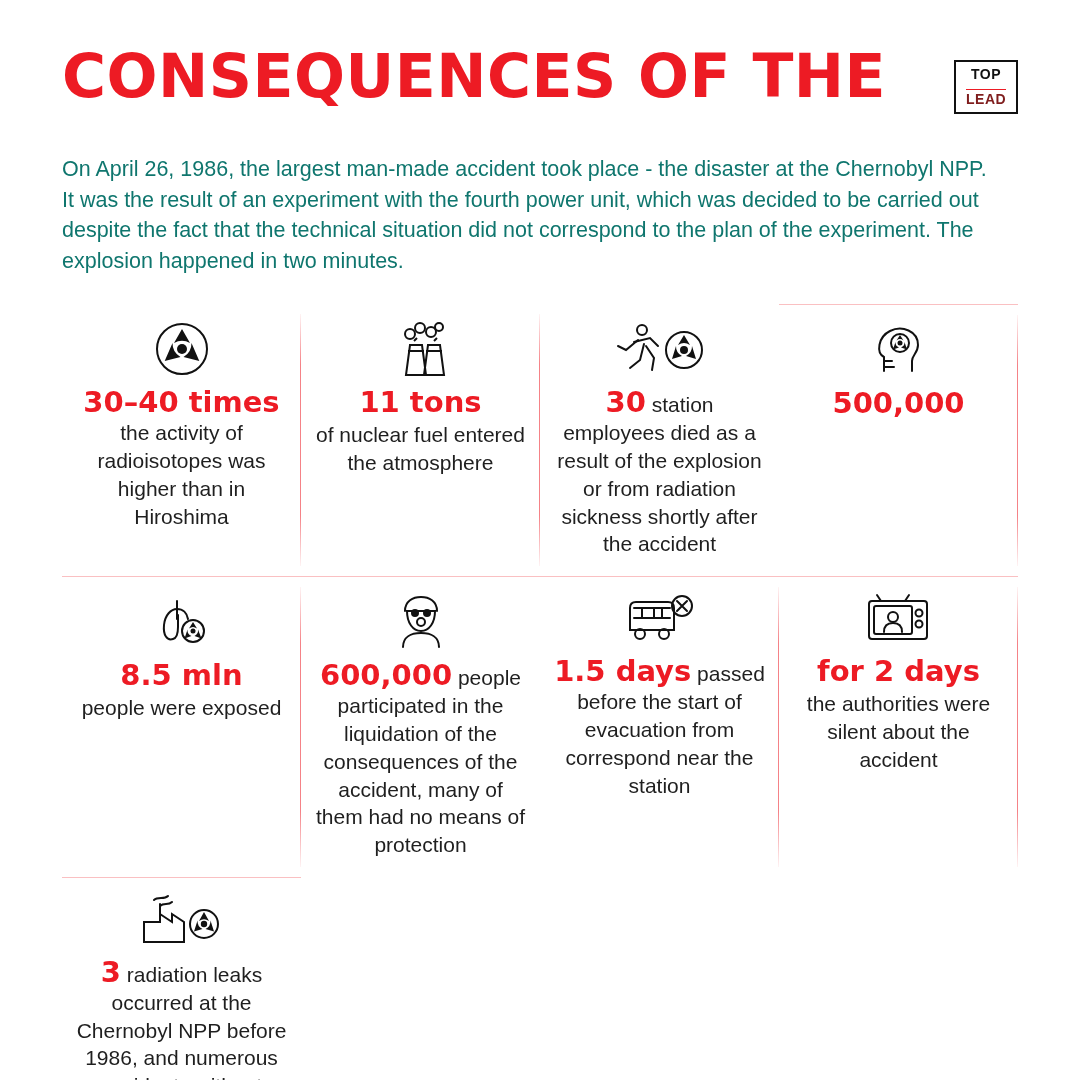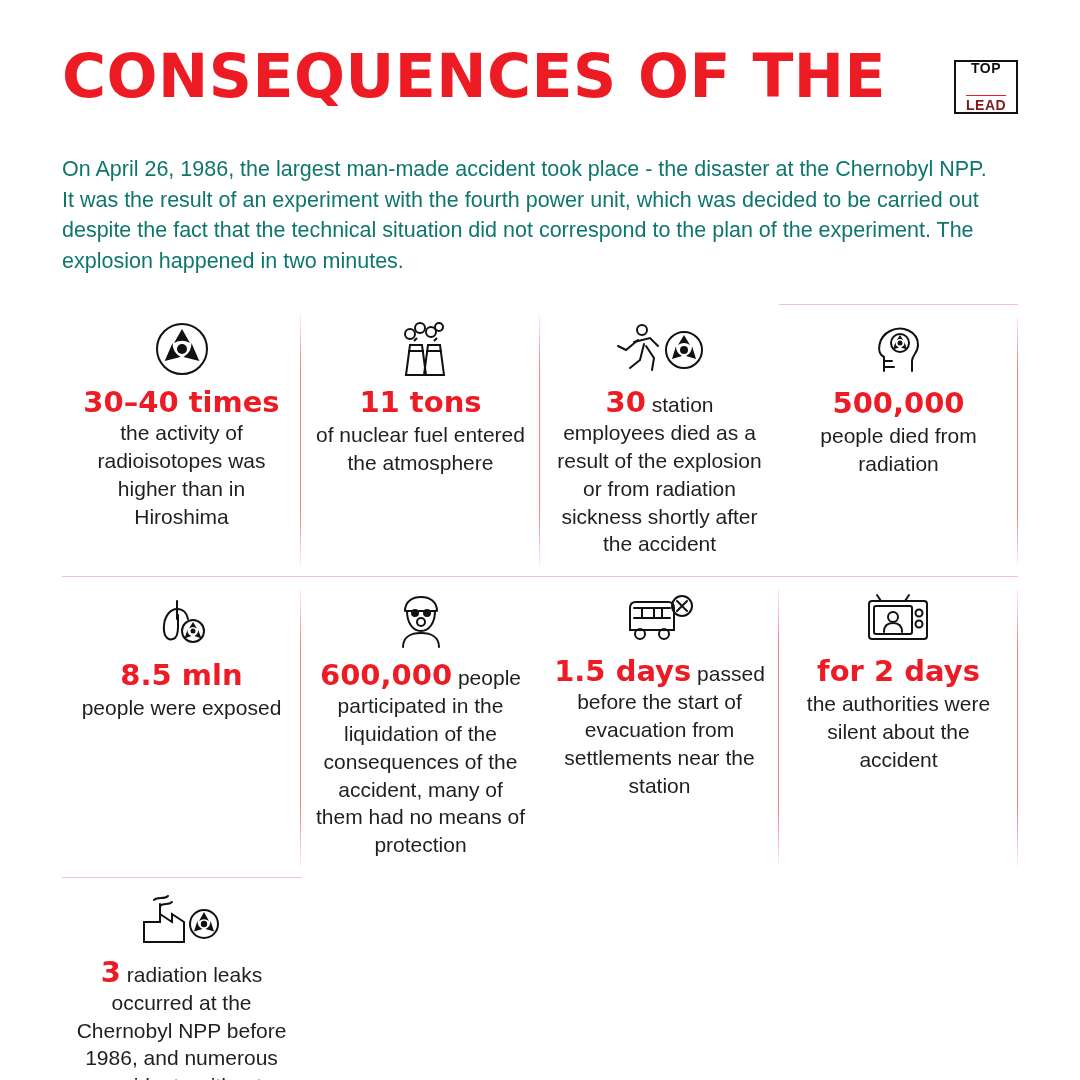--- a/index.html
+++ b/index.html
@@ -55,21 +55,21 @@
     align-items: center;
     margin-top: 14px;
     flex: none;
   }
   .logo .top {
     font-size: 14px;
     font-weight: 700;
     letter-spacing: 0.5px;
     color: #111;
     line-height: 1.1;
-    padding-bottom: 18px;
+    padding-bottom: 6px;
     border-bottom: 1.5px solid #ed1b24;
     width: 40px;
     text-align: center;
   }
   .logo .lead {
     font-size: 14px;
     font-weight: 700;
     letter-spacing: 0.5px;
     color: #7f1d1d;
     line-height: 1.1;
@@ -228,21 +228,20 @@
           <path d="M14 50 L14 36 C6 32 8 16 20 10 C32 4 48 10 48 24 C48 32 42 34 42 40 L42 50"></path>
           <circle cx="30" cy="22" r="9"></circle>
           <circle cx="30" cy="22" r="2.5" fill="#111" stroke="none"></circle>
           <path d="M30 14 l3.5 5.5 A5.5 5.5 0 0 0 26.5 19.5 Z" fill="#111" stroke="none"></path>
           <path d="M23 28.5 l6 -2 A5.5 5.5 0 0 1 25.5 21 Z" fill="#111" stroke="none"></path>
           <path d="M37 28.5 l-2.5 -7.5 A5.5 5.5 0 0 1 31 26.5 Z" fill="#111" stroke="none"></path>
           <path d="M14 40 L22 40 M14 46 L24 46"></path>
         </svg>
       </div>
       <div class="stat">500,000</div>
-      <div class="desc">people died from radiation</div>
     </div>
 
     <div class="cell col2 rowsep">
       <div class="icon">
         <svg width="58" height="58" viewBox="0 0 58 58" fill="none" stroke="#111" stroke-width="2" stroke-linecap="round">
           <path d="M24 8 L24 26"></path>
           <path d="M24 16 C18 16 12 22 11 32 C10 42 14 48 20 46 C24 45 25 40 25 34 L25 22"></path>
           <path d="M24 16 C30 16 34 20 35 26"></path>
           <circle cx="40" cy="38" r="11"></circle>
           <circle cx="40" cy="38" r="2.5" fill="#111" stroke="none"></circle>
@@ -279,21 +278,21 @@
           <path d="M10 14 L46 14 M10 24 L46 24"></path>
           <path d="M18 14 L18 24 M30 14 L30 24 M38 14 L38 24"></path>
           <circle cx="16" cy="40" r="5"></circle>
           <circle cx="40" cy="40" r="5"></circle>
           <circle cx="58" cy="12" r="10"></circle>
           <path d="M53 7 L63 17 M63 7 L53 17"></path>
         </svg>
       </div>
       <div class="stat-inline">
         <span class="stat" style="display:inline">1.5 days</span>
-        <span>passed before the start of evacuation from settlements near the station</span>
+        <span>passed before the start of evacuation from correspond near the station</span>
       </div>
     </div>
 
     <div class="cell col2 rowsep row3">
       <div class="icon">
         <svg width="72" height="54" viewBox="0 0 72 54" fill="none" stroke="#111" stroke-width="2" stroke-linecap="round">
           <rect x="6" y="8" width="58" height="38" rx="3"></rect>
           <rect x="11" y="13" width="38" height="28" rx="2"></rect>
           <circle cx="30" cy="24" r="5"></circle>
           <path d="M21 39 C21 32 25 30 30 30 C35 30 39 32 39 39"></path>

